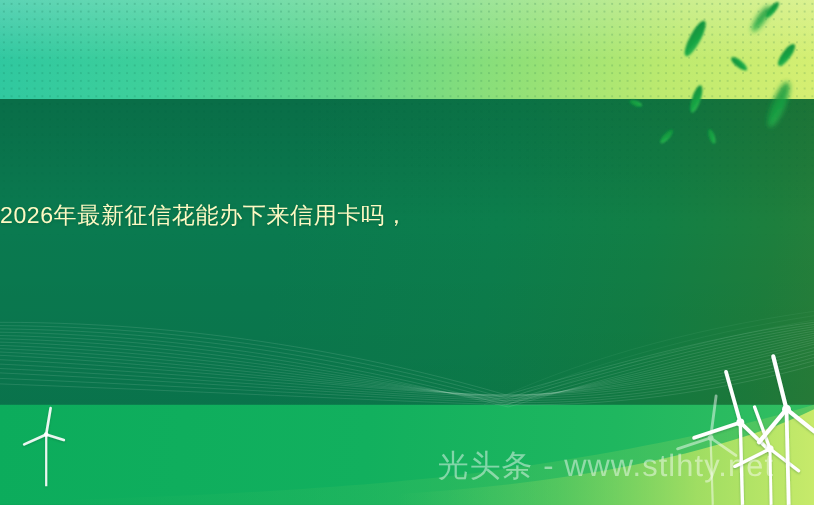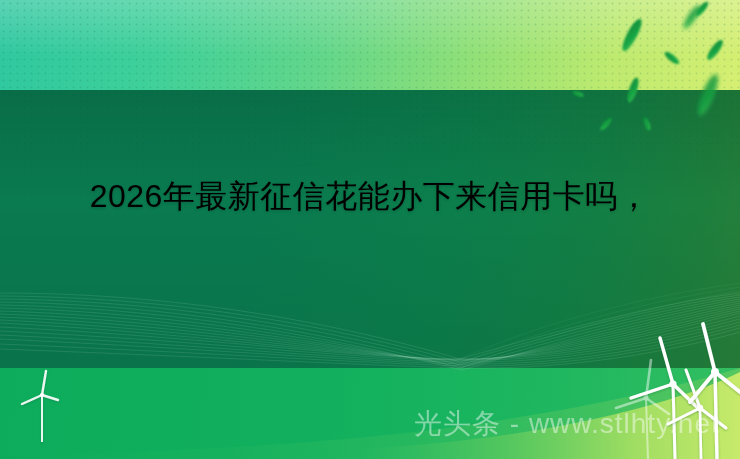--- a/index.html
+++ b/index.html
@@ -61,34 +61,33 @@
     -webkit-mask-image:linear-gradient(180deg,rgba(0,0,0,.95) 0%,rgba(0,0,0,.75) 30%,rgba(0,0,0,0) 72%);
             mask-image:linear-gradient(180deg,rgba(0,0,0,.95) 0%,rgba(0,0,0,.75) 30%,rgba(0,0,0,0) 72%);
     pointer-events:none;
   }
 
   .layer{position:absolute;left:0;top:0;width:740px;height:459px;pointer-events:none;}
 
   
   .title{
     position:absolute;left:0;top:172px;width:740px;
-    text-align:center;
-    color:#000000;
-    font-size:32px;
+    color:#fef9c3;
+    font-size:21px;
     line-height:49px;
     letter-spacing:.5px;
     font-weight:400;
     text-shadow:0 1px 3px rgba(0,0,0,.18);
     z-index:8;
   }
   .title .ln{display:block;white-space:nowrap;}
 
   
   .watermark{
-    position:absolute;left:414px;top:407px;
+    position:absolute;left:398px;top:407px;
     font-size:28px;
     line-height:34px;
     color:rgba(255,255,255,.46);
     letter-spacing:1px;
     white-space:nowrap;
     z-index:9;
   }
 </style>
 </head>
 <body>

